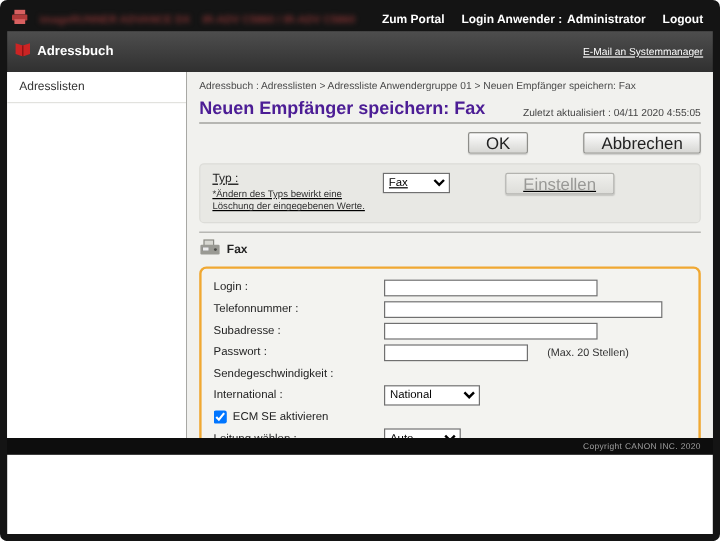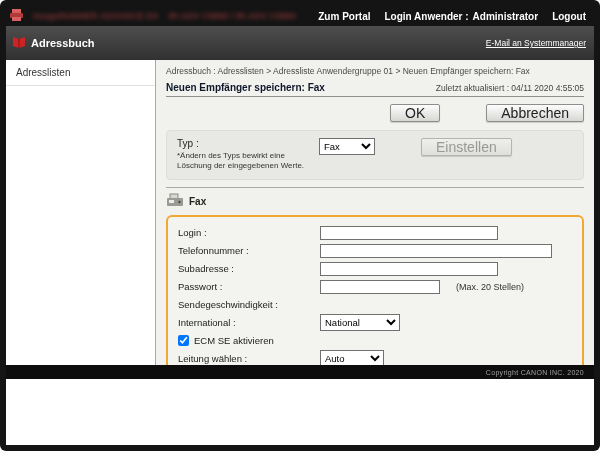--- a/index.html
+++ b/index.html
@@ -22,28 +22,28 @@
   .email-link { color: #ffffff; font-size: 8.5px; text-decoration: underline; cursor: pointer; }
 
   
   .bodyrow { height: 305px; display: flex; background: #ffffff; }
   .sidebar { width: 150px; background: #ffffff; border-right: 1px solid #a8a8a4; }
   .sidebar-item { display: block; font-size: 10px; color: #333333; padding: 7px 10px; border-bottom: 1px solid #e2e2de; text-decoration: none; cursor: pointer; }
   .main { flex: 1; background: #f1f1ee; padding: 5px 10px 0 10px; overflow: hidden; }
 
   .breadcrumb { font-size: 8.5px; color: #4a4a4a; margin: 1px 0 6px 0; cursor: pointer; }
   .title-row { display: flex; justify-content: space-between; align-items: flex-end; border-bottom: 1px solid #8f8f8b; padding-bottom: 3px; }
-  .page-title { font-size: 10px; font-weight: bold; color: #0f172a; }
+  .page-title { font-size: 15px; font-weight: bold; color: #4c1d95; }
   .updated { font-size: 8.5px; color: #444444; }
 
   .actions-row { display: flex; justify-content: flex-end; gap: 6px; margin: 7px 0 8px 0; }
   .btn { font-family: "Liberation Sans", sans-serif; font-size: 14px; color: #222; height: 18px; padding: 0 14px; background: linear-gradient(#fdfdfd, #d7d7d4); border: 1px solid #8d8d89; border-radius: 2px; cursor: pointer; box-shadow: 0 1px 1px rgba(0,0,0,0.15); margin-left: 40px; }
   .btn-disabled { color: #999996; background: linear-gradient(#efefec, #dededa); border-color: #b3b3af; }
 
-  .type-panel { background: #e8e8e4; border: 1px solid #dcdcd8; border-radius: 4px; padding: 7px 10px; display: flex; align-items: flex-start; margin-bottom: 7px; }
+  .type-panel { background: #e8e8e4; border: 1px solid #dcdcd8; border-radius: 4px; padding: 7px 10px; display: flex; align-items: flex-start; margin-bottom: 7px; text-decoration: underline; }
   .type-label-col { width: 142px; }
   .type-label { font-size: 10px; color: #222; margin-bottom: 2px; }
   .type-note { font-size: 8px; color: #333; line-height: 1.3; width: 132px; }
   .type-controls { display: flex; align-items: flex-start; gap: 6px; }
   select { font-family: "Liberation Sans", sans-serif; font-size: 9.5px; height: 17px; border: 1px solid #707070; background: #ffffff; }
 
   .fax-header { border-top: 1px solid #a9a9a5; margin-top: 2px; padding-top: 5px; display: flex; align-items: center; gap: 5px; }
   .fax-title { font-size: 10px; font-weight: bold; color: #222; }
 
   .fax-box { border: 2px solid #f0a832; border-radius: 6px; padding: 6px 10px; margin-top: 4px; background: #f3f3f0; }

